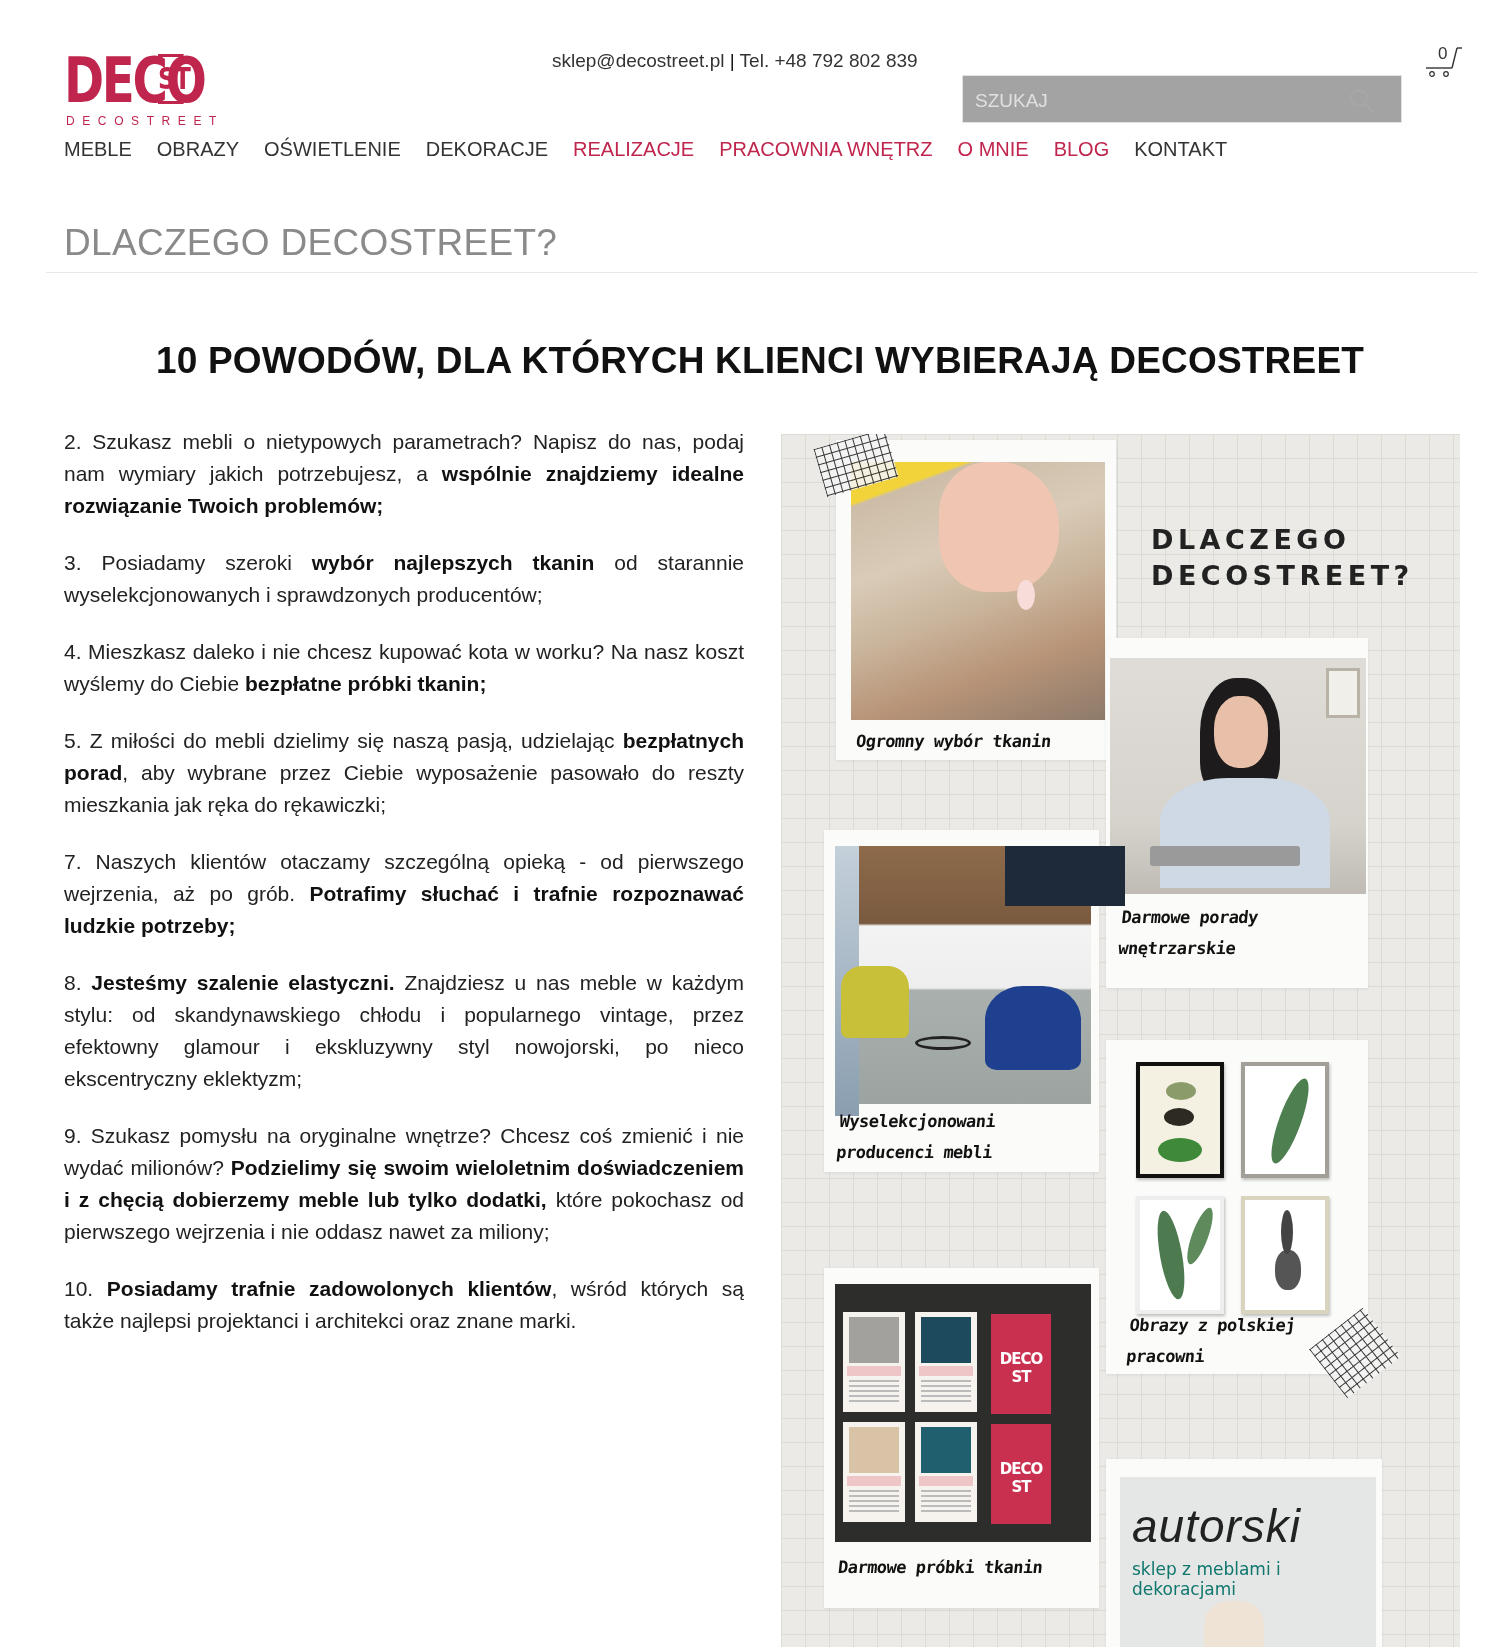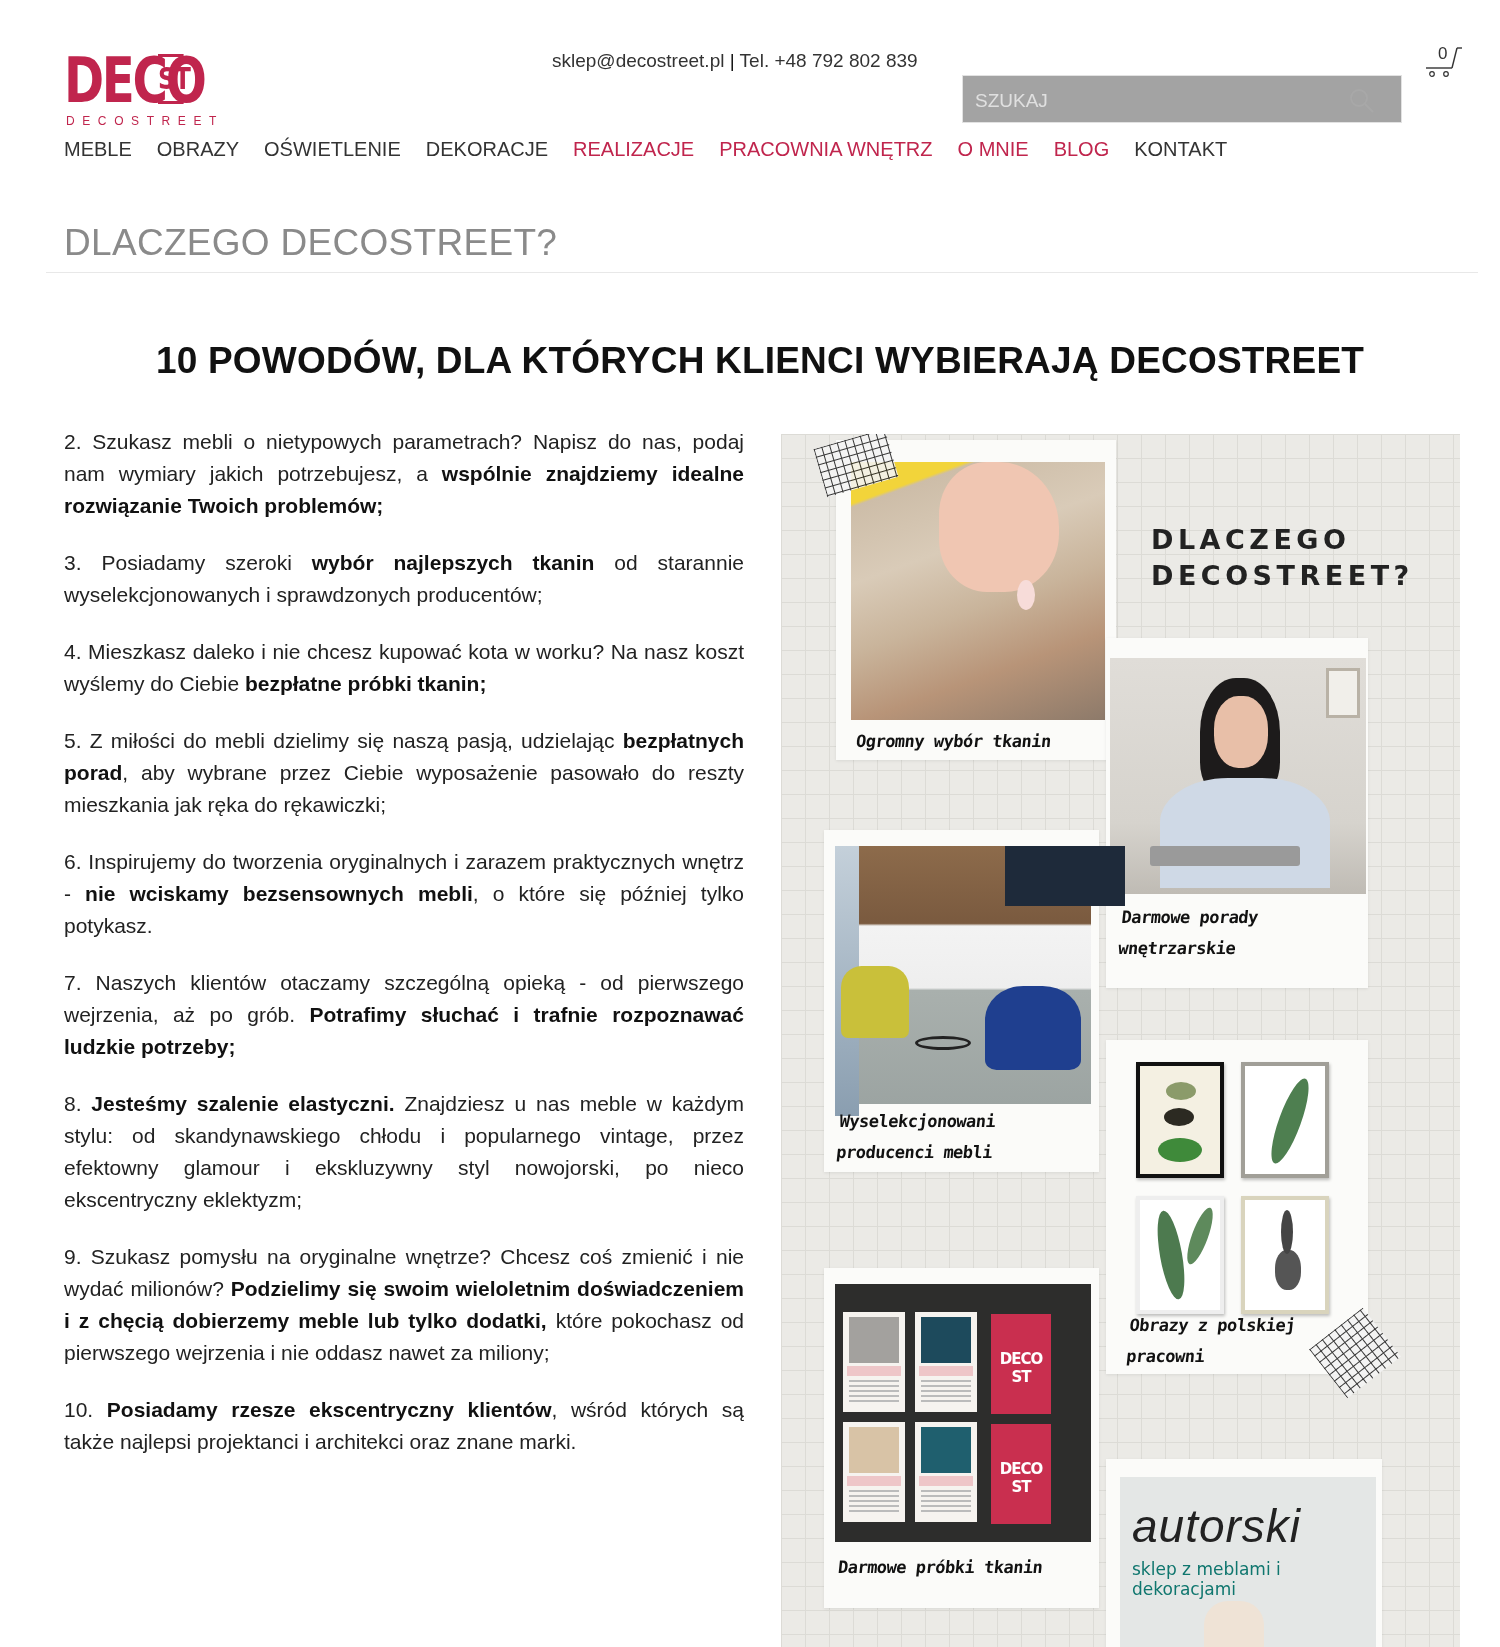--- a/index.html
+++ b/index.html
@@ -149,25 +149,24 @@
 <h1 class="page-title">DLACZEGO DECOSTREET?</h1>
 <div class="title-rule"></div>
 
 <h2 class="main-heading">10 POWODÓW, DLA KTÓRYCH KLIENCI WYBIERAJĄ DECOSTREET</h2>
 
 <div class="reasons" id="reasons">
     <p class="reason"><span>2.</span> <span>Szukasz mebli o nietypowych parametrach? Napisz do nas, podaj nam wymiary jakich potrzebujesz, a </span><b>wspólnie znajdziemy idealne rozwiązanie Twoich problemów;</b></p>
     <p class="reason"><span>3.</span> <span>Posiadamy szeroki </span><b>wybór najlepszych tkanin</b><span> od starannie wyselekcjonowanych i sprawdzonych producentów;</span></p>
     <p class="reason"><span>4.</span> <span>Mieszkasz daleko i nie chcesz kupować kota w worku? Na nasz koszt wyślemy do Ciebie </span><b>bezpłatne próbki tkanin;</b></p>
     <p class="reason"><span>5.</span> <span>Z miłości do mebli dzielimy się naszą pasją, udzielając </span><b>bezpłatnych porad</b><span>, aby wybrane przez Ciebie wyposażenie pasowało do reszty mieszkania jak ręka do rękawiczki;</span></p>
-    <p class="reason"><span>6.</span> <span>Inspirujemy do tworzenia oryginalnych i zarazem praktycznych wnętrz - </span><b>nie wciskamy bezsensownych mebli</b><span>, o które się później tylko potykasz.</span></p>
     <p class="reason"><span>7.</span> <span>Naszych klientów otaczamy szczególną opieką - od pierwszego wejrzenia, aż po grób. </span><b>Potrafimy słuchać i trafnie rozpoznawać ludzkie potrzeby;</b></p>
     <p class="reason"><span>8.</span> <b>Jesteśmy szalenie elastyczni.</b><span> Znajdziesz u nas meble w każdym stylu: od skandynawskiego chłodu i popularnego vintage, przez efektowny glamour i ekskluzywny styl nowojorski, po nieco ekscentryczny eklektyzm;</span></p>
     <p class="reason"><span>9.</span> <span>Szukasz pomysłu na oryginalne wnętrze? Chcesz coś zmienić i nie wydać milionów? </span><b>Podzielimy się swoim wieloletnim doświadczeniem i z chęcią dobierzemy meble lub tylko dodatki,</b><span> które pokochasz od pierwszego wejrzenia i nie oddasz nawet za miliony;</span></p>
-    <p class="reason"><span>10.</span> <b>Posiadamy rzesze ekscentryczny klientów</b><span>, wśród których są także najlepsi projektanci i architekci oraz znane marki.</span></p>
+    <p class="reason"><span>10.</span> <b>Posiadamy trafnie zadowolonych klientów</b><span>, wśród których są także najlepsi projektanci i architekci oraz znane marki.</span></p>
   </div>
 
 <div class="collage">
 
   <div class="polaroid" style="left:55px;top:6px;width:280px;height:320px;">
     <div class="photo fabric" style="left:15px;top:22px;width:254px;height:258px;">
       <div class="hand"></div>
       <div class="nail"></div>
     </div>
     <div class="caption" style="left:20px;top:286px;">Ogromny wybór tkanin</div>

